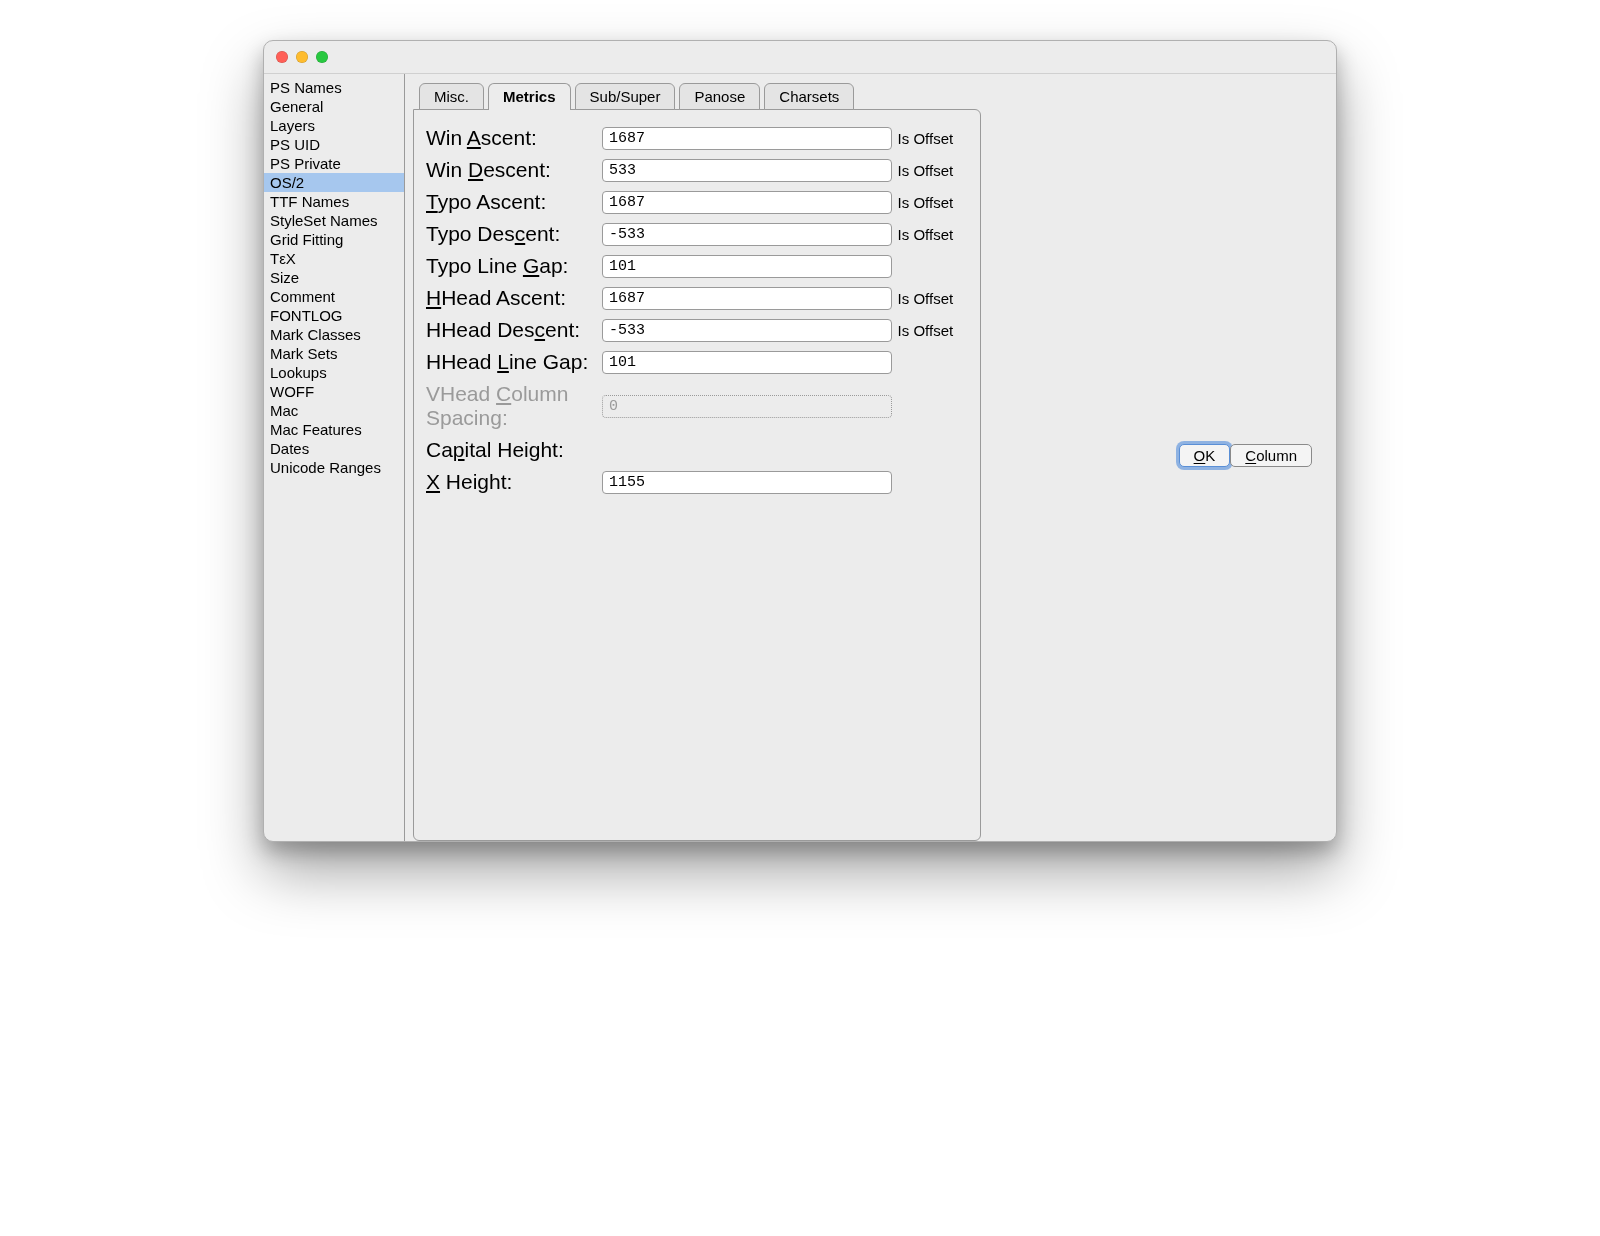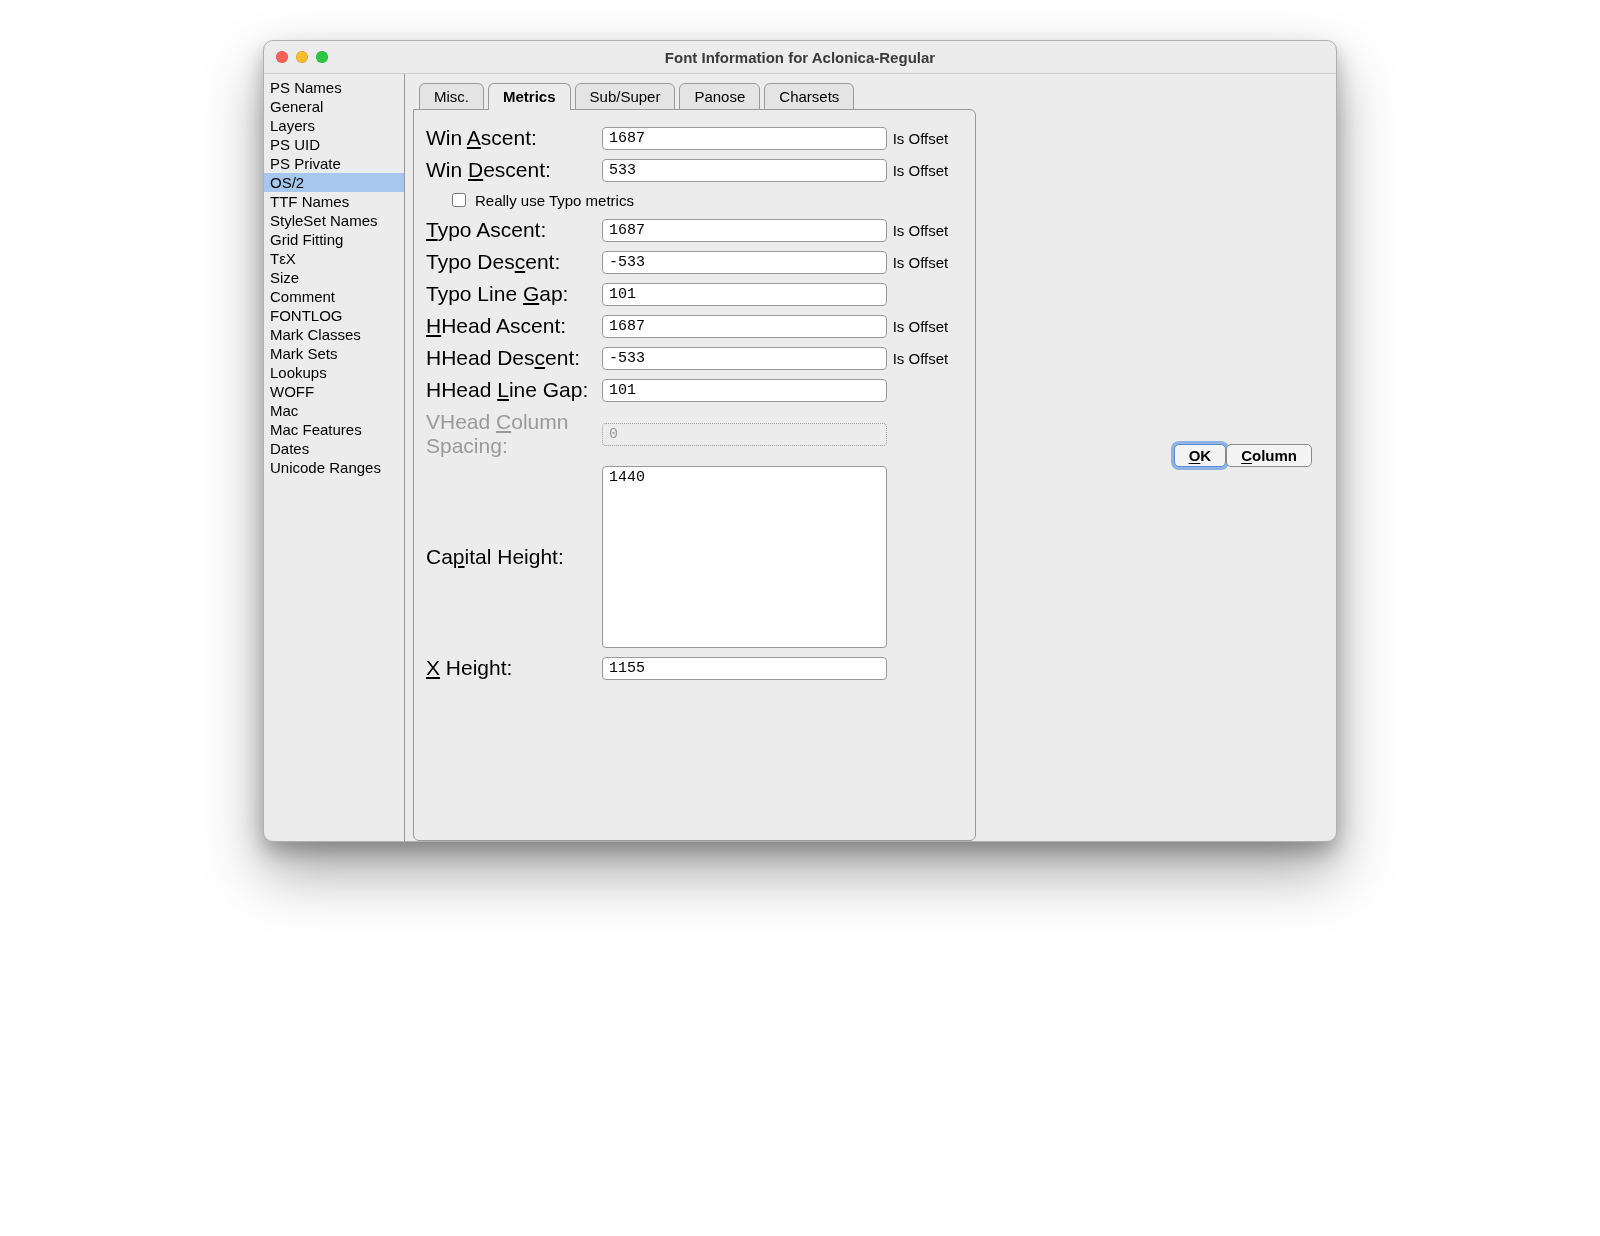--- a/index.html
+++ b/index.html
@@ -131,40 +131,38 @@
     display:flex; justify-content:space-between; align-items:center;
     padding: 10px 24px 14px 190px;
   }
   .btn {
     border: 1px solid #8a8a8a;
     border-radius: 5px;
     padding: 2px 14px;
     font-size: 15px;
     background:#f4f4f4;
     cursor: default;
-    font-weight: bold;
   }
   .btn.primary {
     box-shadow: 0 0 0 3px rgba(80,140,220,.6);
     border-color:#5a8fd6;
   }
 </style>
 </head>
 <body>
 
 <div class="shadow-wrap">
 <div class="window">
 
   <div class="titlebar">
     <div class="traffic">
       <div class="dot" style="background:#ff5f57"></div>
       <div class="dot" style="background:#febc2e"></div>
       <div class="dot" style="background:#28c840"></div>
     </div>
-    <div class="title">Font Information for Aclonica-Regular</div>
   </div>
 
   <div class="body">
     <div class="sidebar" id="sidebar">
           <div class="sidebar-item">PS Names</div>
           <div class="sidebar-item">General</div>
           <div class="sidebar-item">Layers</div>
           <div class="sidebar-item">PS UID</div>
           <div class="sidebar-item">PS Private</div>
           <div class="sidebar-item selected">OS/2</div>
@@ -202,24 +200,20 @@
             <input type="text" class="mono" value="1687" style="">
             <span class="suffix">Is Offset</span>
           </div>
 
           <div class="row">
             <label class="col-label">Win <span class="u">D</span>escent:</label>
             <input type="text" class="mono" value="533" style="">
             <span class="suffix">Is Offset</span>
           </div>
 
-          <div class="indented-check">
-            <input type="checkbox" style="">
-            <span>Really use Typo metrics</span>
-          </div>
 
           <div class="row">
             <label class="col-label"><span class="u">T</span>ypo Ascent:</label>
             <input type="text" class="mono" value="1687" style="">
             <span class="suffix">Is Offset</span>
           </div>
 
           <div class="row">
             <label class="col-label">Typo Des<span class="u">c</span>ent:</label>
             <input type="text" class="mono" value="-533" style="">
@@ -251,21 +245,20 @@
           </div>
 
           <div class="row disabled">
             <label class="col-label">VHead <span class="u">C</span>olumn Spacing:</label>
             <input type="text" class="mono" disabled="" value="0" style="">
             <span class="suffix"></span>
           </div>
 
           <div class="row" style="align-items:center">
             <label class="col-label">Ca<span class="u">p</span>ital Height:</label>
-            <textarea class="mono" style="">1440</textarea>
             <span class="suffix"></span>
           </div>
 
           <div class="row">
             <label class="col-label"><span class="u">X</span> Height:</label>
             <input type="text" class="mono" value="1155" style="">
             <span class="suffix"></span>
           </div>
 
         </div>

